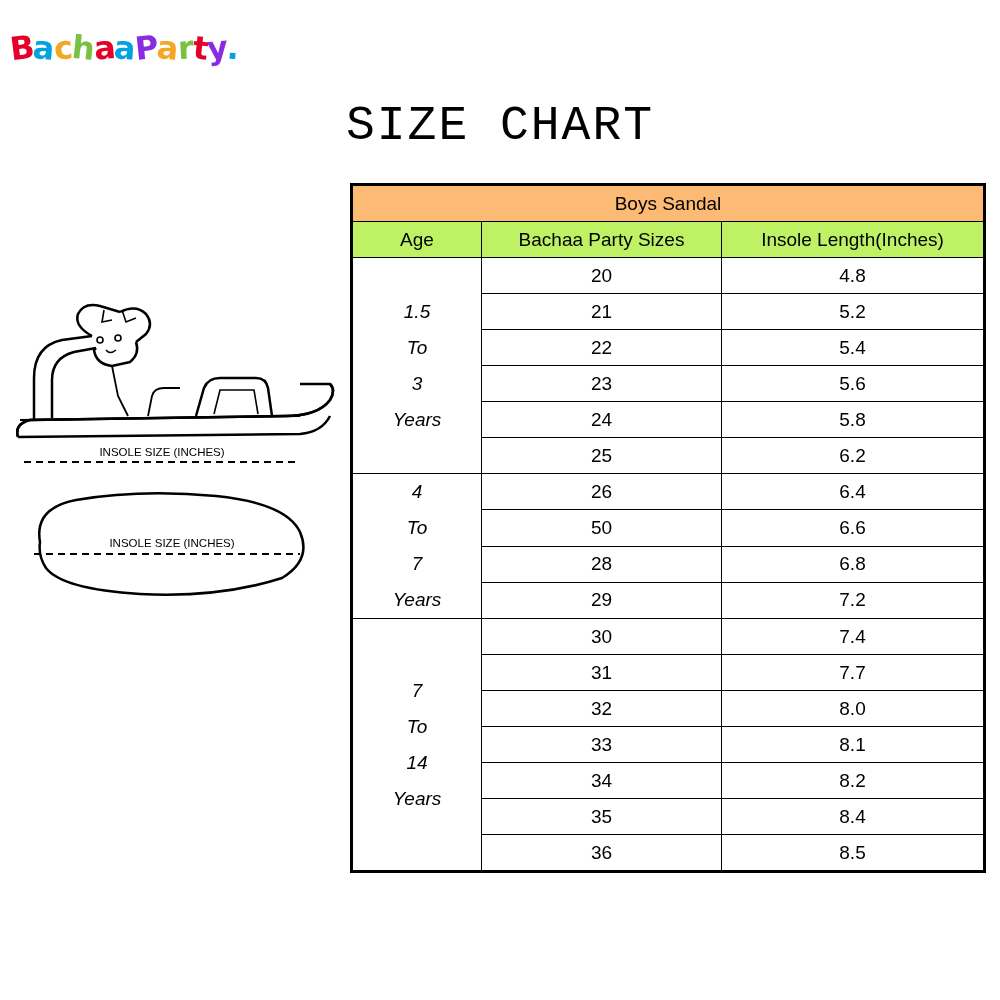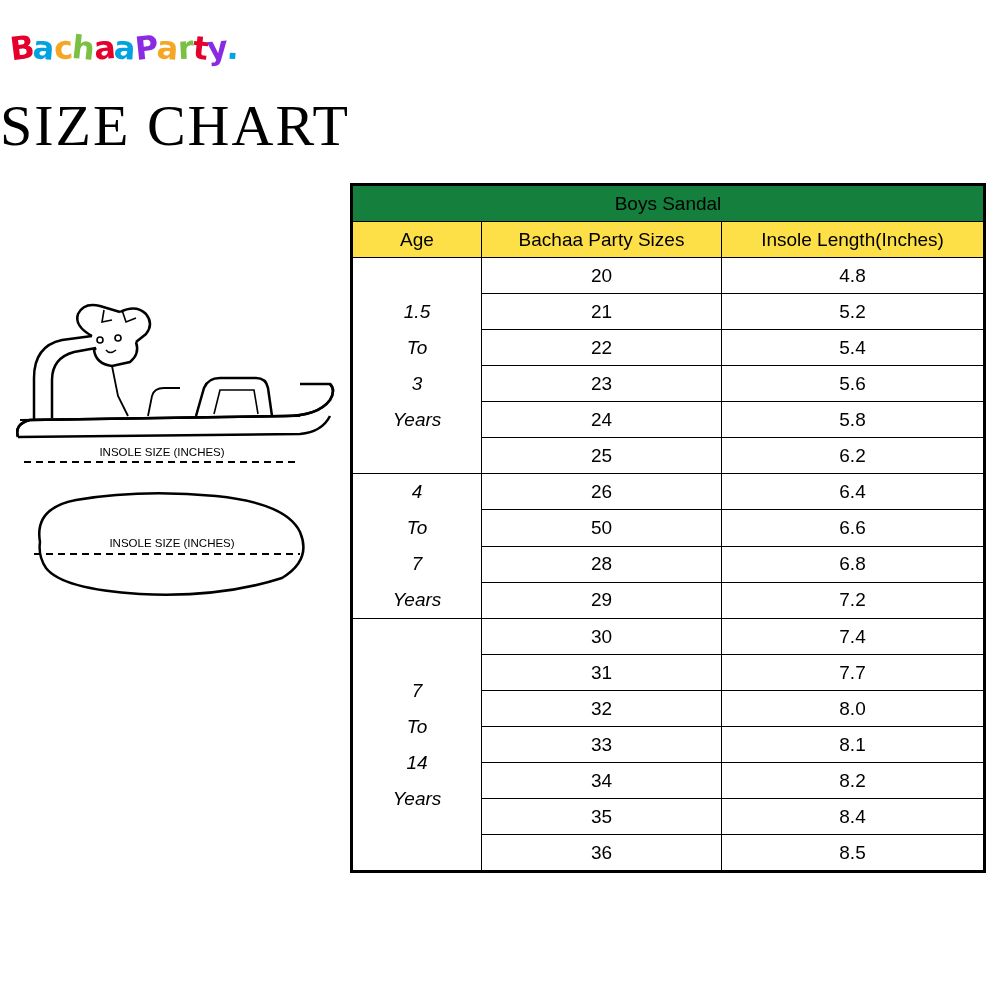--- a/index.html
+++ b/index.html
@@ -48,22 +48,23 @@
   .l10 { color: #e4002b; transform: rotate(6deg); }
   .l11 { color: #8a2be2; transform: rotate(-5deg); }
   .l12 { color: #00a3e0; transform: rotate(4deg); }
 
   
   .page-title {
     position: absolute;
     left: 0;
     right: 0;
     top: 95px;
-    font-family: Liberation Serif, serif;
-    font-size: 58px;
+    text-align: center;
+    font-family: Liberation Mono, monospace;
+    font-size: 48px;
     letter-spacing: 2px;
     line-height: 62px;
   }
 
   
   .illus-side {
     position: absolute;
     left: 0px;
     top: 292px;
     width: 345px;
@@ -84,27 +85,27 @@
   }
   table.size-chart td, table.size-chart th {
     border: 1px solid #000000;
     text-align: center;
     font-size: 19px;
     height: 35px;
     padding: 0;
     font-weight: normal;
   }
   .tbl-title {
-    background: #15803d;
+    background: #fdba74;
     font-weight: bold;
     font-size: 23px;
     height: 44px;
   }
   .tbl-head td {
-    background: #fde047;
+    background: #bef264;
     font-weight: bold;
     font-size: 19px;
     height: 37px;
   }
   .age-cell {
     font-weight: bold;
     font-size: 19px;
     line-height: 36px;
     font-style: italic;
   }

